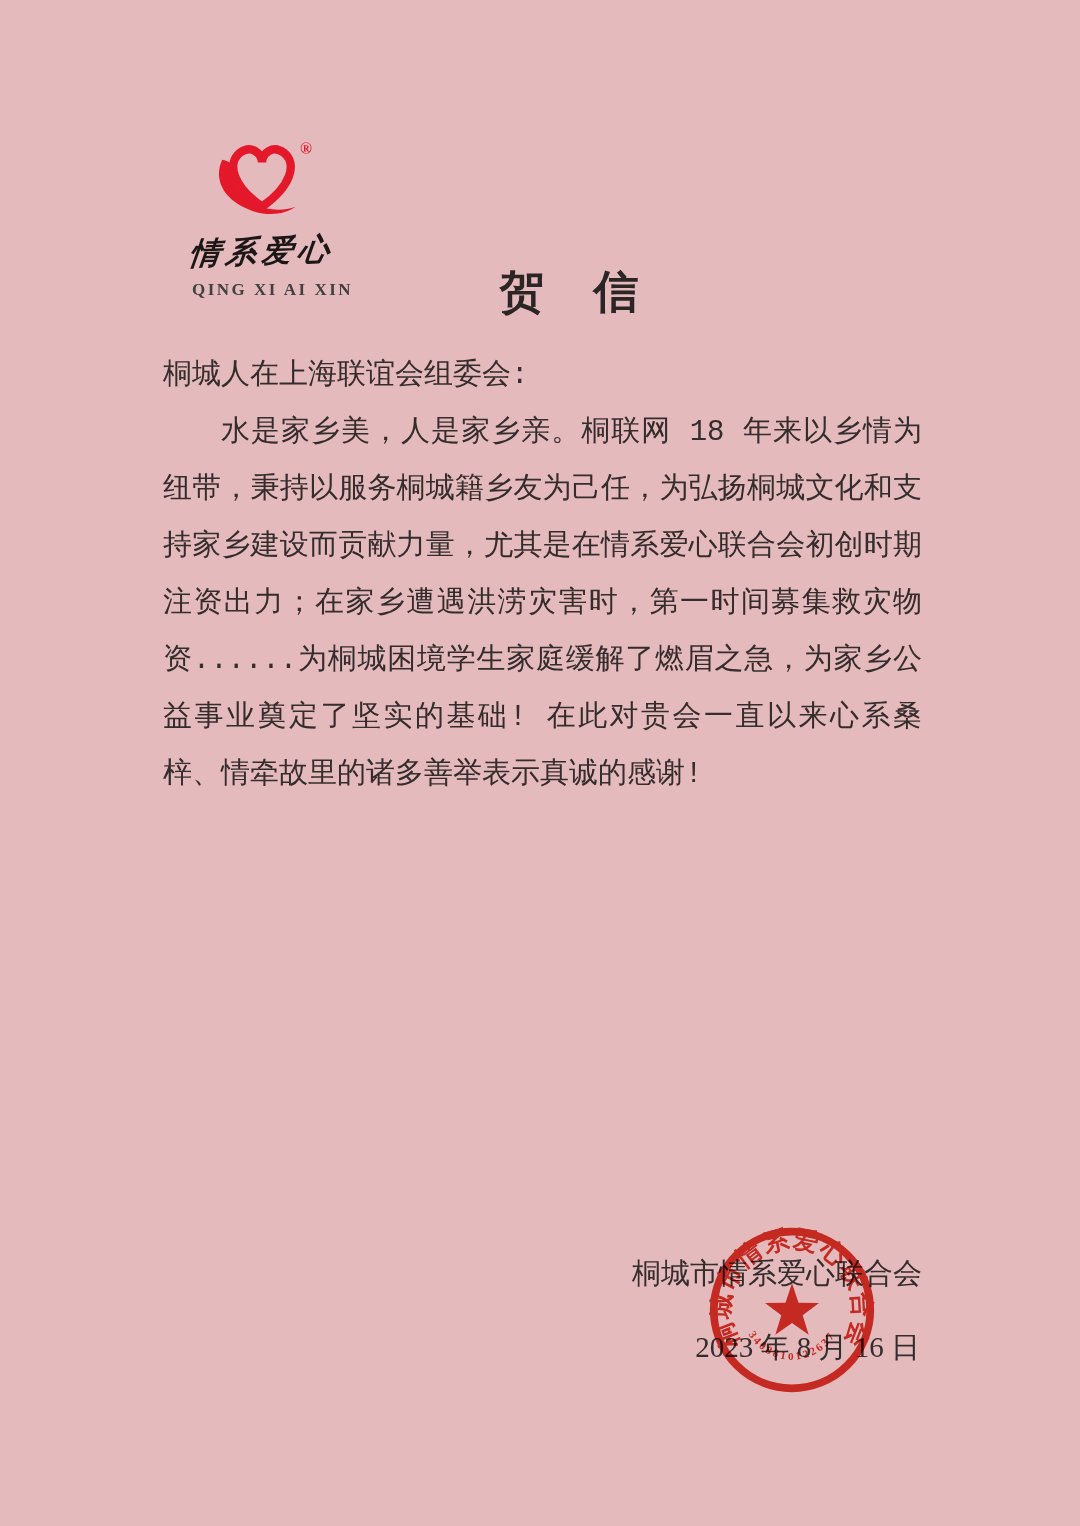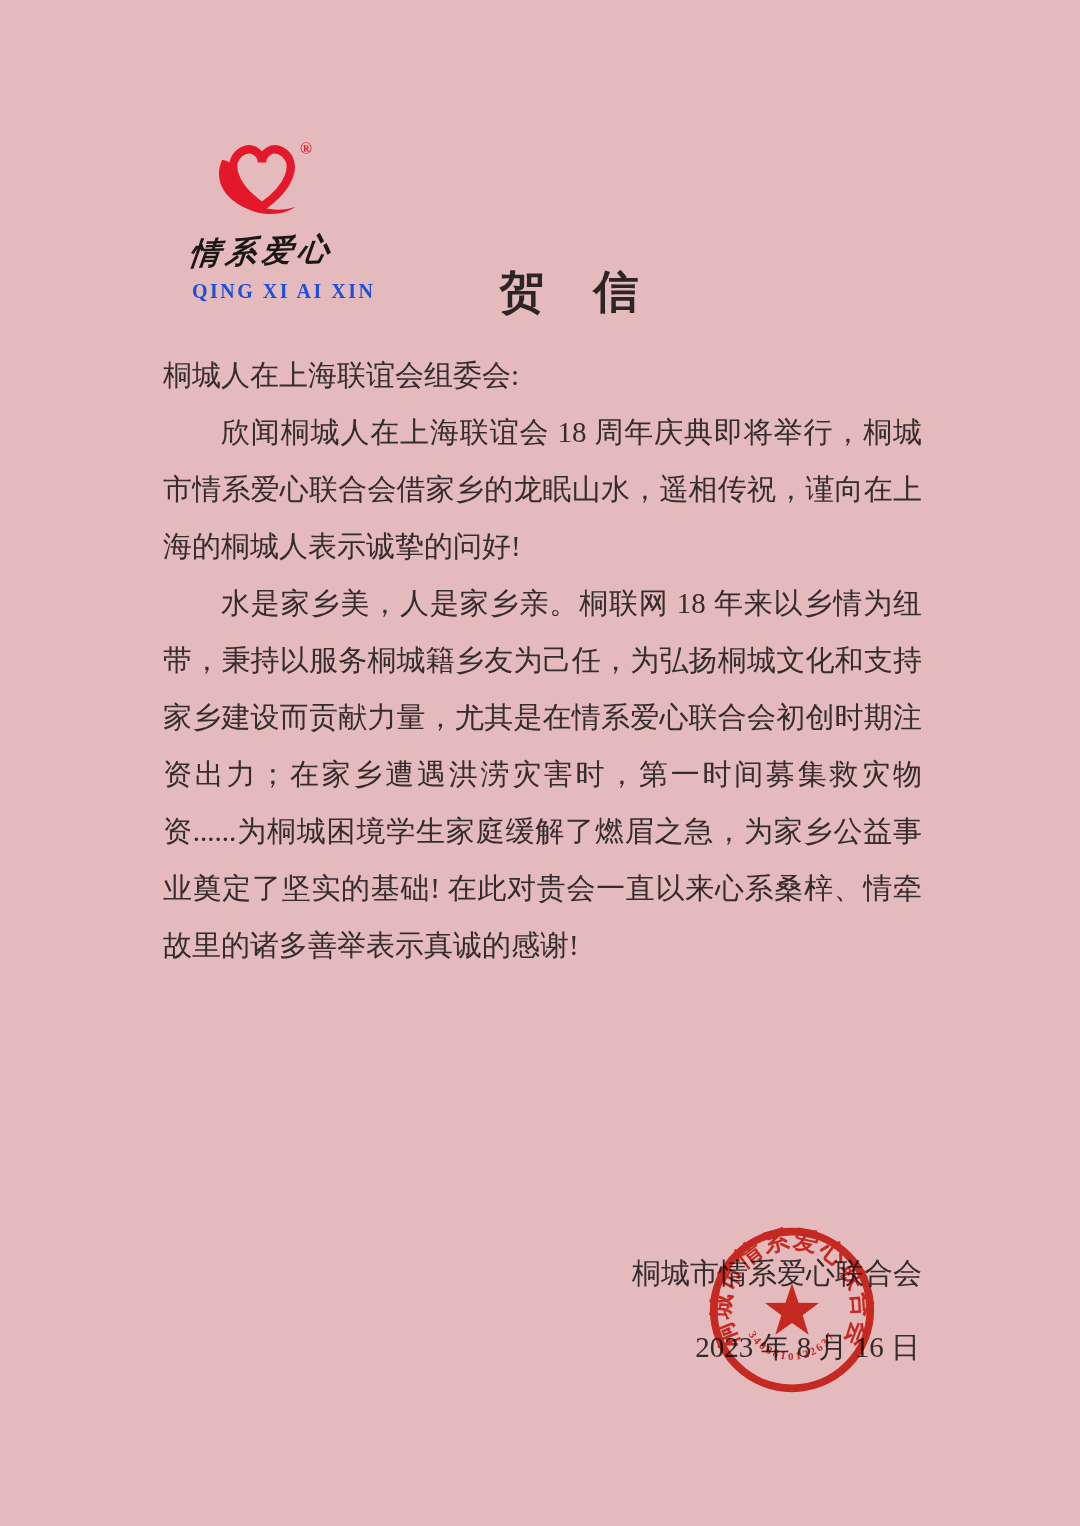--- a/index.html
+++ b/index.html
@@ -24,40 +24,40 @@
   }
   .logo-script {
     margin: 10px 0 0 4px;
     font-size: 31px; font-weight: bold; font-style: italic;
     letter-spacing: 5px; color: #1c1617;
     transform: skewX(-8deg) rotate(-2deg);
     white-space: nowrap;
   }
   .logo-sub {
     margin: 8px 0 0 6px;
-    font-size: 20px; font-weight: bold; letter-spacing: 2.5px;
-    color: #1d4ed8; white-space: nowrap; font-family: Liberation Serif, serif;
+    font-size: 17px; font-weight: bold; letter-spacing: 2.5px;
+    color: #404040; white-space: nowrap; font-family: Liberation Serif, serif;
   }
 
   
   .title {
     position: absolute; left: 0; right: 0; top: 262px;
     margin: 0; text-align: center;
     transform: translateX(30px);
     font-size: 45px; font-weight: bold; color: #2c2526;
     letter-spacing: 2px;
   }
 
   
   .body-text {
     position: absolute; left: 163px; right: 158px; top: 347px;
     font-size: 29px; line-height: 57px;
     text-align: justify;
   }
-  .body-text p { margin: 0; text-indent: 2em; }
+  .body-text p { margin: 0; text-indent: 2em; font-family: Liberation Mono, monospace; }
   .body-text p.salutation { text-indent: 0; }
 
   
   .sig-org  { position: absolute; right: 158px; top: 1254px; font-size: 29px; white-space: nowrap; }
   .sig-date { position: absolute; right: 160px; top: 1328px; font-size: 29px; white-space: nowrap; }
 
   
   .seal {
     position: absolute; left: 706px; top: 1224px;
     width: 172px; height: 172px;
@@ -84,21 +84,20 @@
       <span class="reg">®</span>
     </div>
     <div class="logo-script">情系爱心</div>
     <div class="logo-sub">QING XI AI XIN</div>
   </div>
 
   <h1 class="title">贺　信</h1>
 
   <div class="body-text">
     <p class="salutation">桐城人在上海联谊会组委会:</p>
-    <p>欣闻桐城人在上海联谊会 18 周年庆典即将举行，桐城市情系爱心联合会借家乡的龙眠山水，遥相传祝，谨向在上海的桐城人表示诚挚的问好!</p>
     <p>水是家乡美，人是家乡亲。桐联网 18 年来以乡情为纽带，秉持以服务桐城籍乡友为己任，为弘扬桐城文化和支持家乡建设而贡献力量，尤其是在情系爱心联合会初创时期注资出力；在家乡遭遇洪涝灾害时，第一时间募集救灾物资......为桐城困境学生家庭缓解了燃眉之急，为家乡公益事业奠定了坚实的基础! 在此对贵会一直以来心系桑梓、情牵故里的诸多善举表示真诚的感谢!</p>
   </div>
 
   <div class="sig-org">桐城市情系爱心联合会</div>
   <div class="sig-date">2023 年 8 月 16 日</div>
 
   <svg class="seal" viewBox="0 0 200 200">
     <defs>
       <path id="sealTopArc" d="M 41,141 A 72,72 0 1 1 159,141" fill="none"></path>
       <path id="sealBottomArc" d="M 45.5,119.8 A 58,58 0 0 0 154.5,119.8" fill="none"></path>

